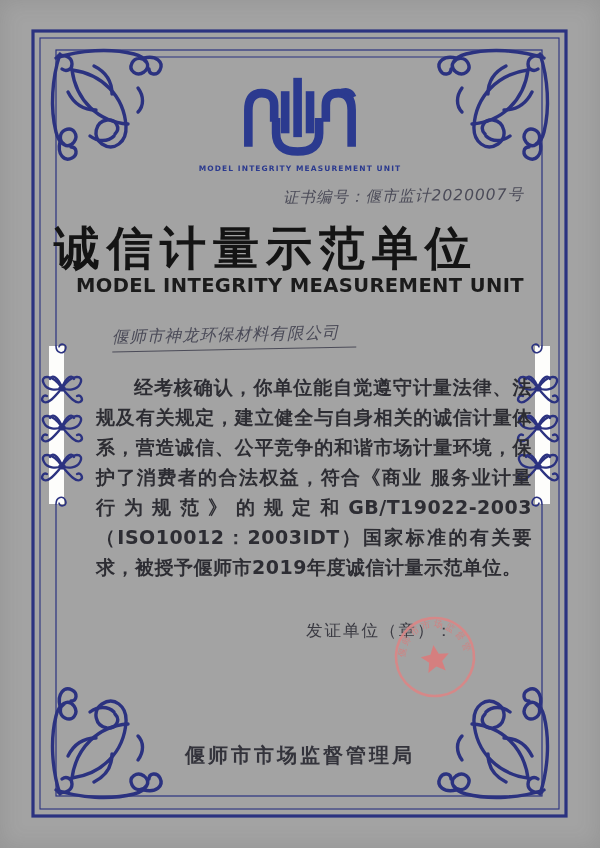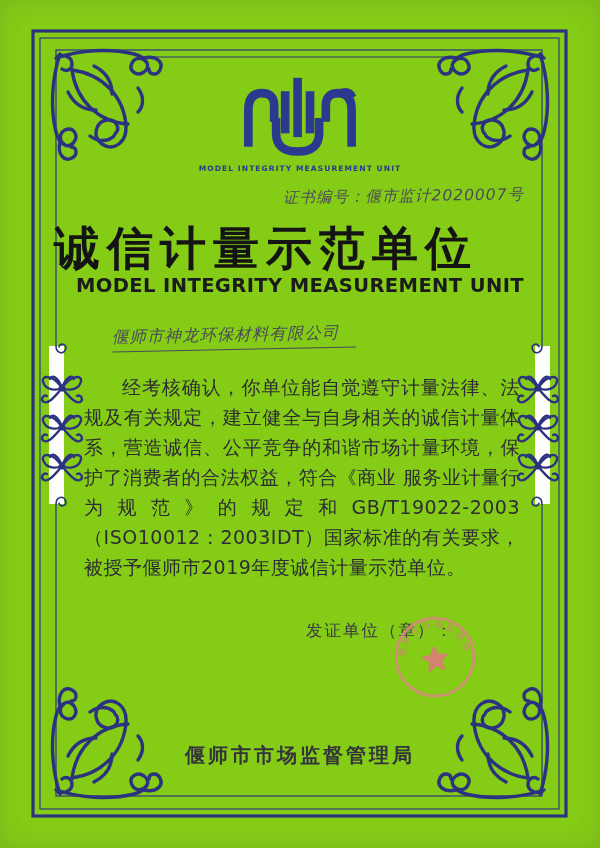--- a/index.html
+++ b/index.html
@@ -1,18 +1,18 @@
 <!DOCTYPE html>
 <html><head>
 <meta charset="utf-8">
 <style>
   html,body{margin:0;padding:0;background:#d8d8d4;}
   .page{
     position:relative; width:600px; height:848px; margin:0 auto;
-    background:#84cc16; overflow:hidden;
+    background:#a3a3a3; overflow:hidden;
     box-shadow:inset 0 0 22px rgba(80,80,80,.18);
     font-family:"DejaVu Sans","Liberation Sans",sans-serif;
   }
   .abs{position:absolute;}
   svg{display:block;}
   .logo-block{left:0; top:74px; width:600px; text-align:center;}
   .logo-caption{
     margin-top:2px; font-size:7.5px; font-weight:bold; letter-spacing:1.1px;
     color:#2b3a8f;
   }
@@ -35,23 +35,23 @@
     font-size:19.5px; font-weight:800; letter-spacing:.4px; color:#1b1b1b;
     white-space:nowrap;
   }
   .company{
     left:112px; top:324px; width:244px; padding-bottom:3px;
     font-size:16.5px; letter-spacing:1px;
     border-bottom:1.6px solid #4b4b58; transform:rotate(-1.2deg);
     white-space:nowrap;
   }
   .body-text{
-    left:84px; top:372px; width:436px;
+    left:96px; top:372px; width:436px;
     font-size:19px; line-height:30px; color:#2d2d33;
-    text-align:justify; text-indent:2em; letter-spacing:.5px;
+    text-align:justify; text-indent:2em; letter-spacing:.5px;font-weight:bold;
   }
   .issuer-label{
     left:306px; top:620px; font-size:16.5px; color:#3a3a42; letter-spacing:2px;
     white-space:nowrap;
   }
   .seal{ left:391px; top:613px; opacity:.88; transform:rotate(-8deg); }
   .issuer-name{
     left:0; top:742px; width:600px; text-align:center;
     font-size:20px; font-weight:700; letter-spacing:3px; color:#33333b;
     white-space:nowrap;

